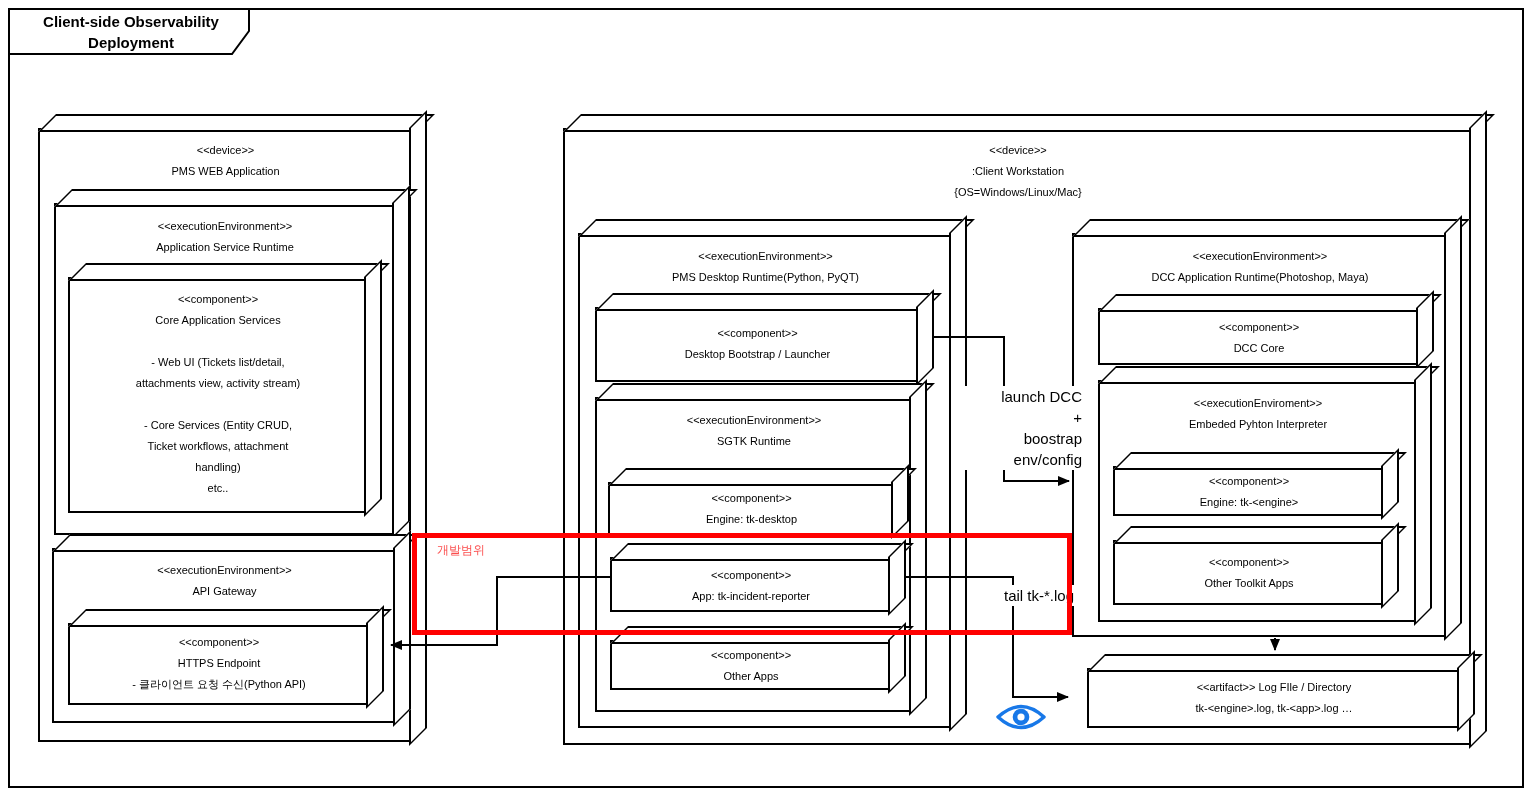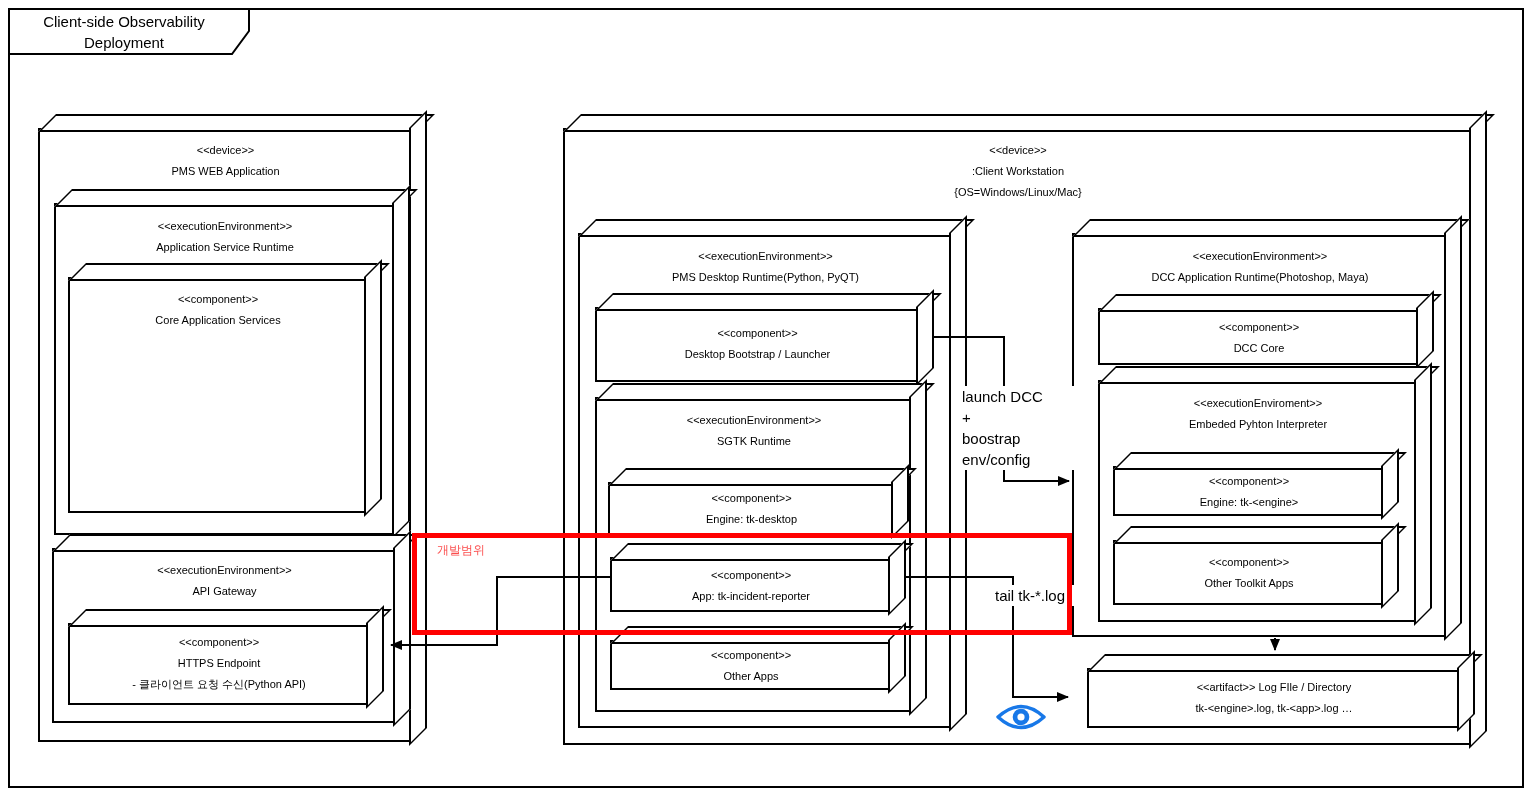--- a/index.html
+++ b/index.html
@@ -12,21 +12,21 @@
   .n3::before{content:"";position:absolute;left:-2px;top:calc(-2px - var(--d));width:calc(100% + 4px);
               height:var(--d);background:#fff;border:2px solid #000;
               transform:skewX(-45deg);transform-origin:0 100%;}
   .n3::after{content:"";position:absolute;top:-2px;right:calc(-2px - var(--d));width:var(--d);
              height:calc(100% + 4px);background:#fff;border:2px solid #000;
              transform:skewY(-45deg);transform-origin:0 0;}
   .ntitle,.nbody{position:absolute;left:0;right:0;text-align:center;white-space:pre-line;
                  font-size:11px;line-height:21px;}
   .svglayer{position:absolute;left:0;top:0;pointer-events:none;}
   .edge{fill:none;stroke:#000;stroke-width:2;}
-  .elabel{position:absolute;background:#fff;text-align:left;white-space:pre-line;
+  .elabel{position:absolute;background:#fff;text-align:right;white-space:pre-line;
           font-size:15px;line-height:21px;}
   .tab-title{position:absolute;text-align:center;white-space:pre-line;font-size:15px;line-height:21px;}
   .scope-box{position:absolute;border:5px solid #ff0000;background:transparent;}
   .scope-label{position:absolute;color:#fb4d4d;font-size:12px;line-height:20px;background:#fff;padding:0 2px;}
 </style>
 </head>
 <body>
 
 <div id="canvas">
 
@@ -38,20 +38,27 @@
   </div>
 
   <div class="n3" style="left:54px;top:203px;width:342px;height:332px;">
     <div class="ntitle" style="top:11px">&lt;&lt;executionEnvironment&gt;&gt;
 Application Service Runtime</div>
   </div>
 
   <div class="n3" style="left:68px;top:277px;width:300px;height:236px;">
     <div class="ntitle" style="top:10px">&lt;&lt;component&gt;&gt;
 Core Application Services</div>
+    <div class="nbody" style="top:73px">- Web UI (Tickets list/detail,
+attachments view, activity stream)
+
+- Core Services (Entity CRUD,
+Ticket workflows, attachment
+handling)
+etc..</div>
   </div>
 
   <div class="n3" style="left:52px;top:548px;width:345px;height:175px;">
     <div class="ntitle" style="top:10px">&lt;&lt;executionEnvironment&gt;&gt;
 API Gateway</div>
   </div>
 
   <div class="n3" style="left:68px;top:623px;width:302px;height:82px;">
     <div class="ntitle" style="top:7px">&lt;&lt;component&gt;&gt;
 HTTPS Endpoint
@@ -141,21 +148,21 @@
 
     <polyline class="edge" points="1275,638 1275,650" marker-end="url(#arrow)"></polyline>
 
     <g transform="translate(996,701)">
       <path d="M2,16 Q25,-5 48,16 Q25,37 2,16 Z" fill="#fff" stroke="#1878e8" stroke-width="3.4" stroke-linejoin="round"></path>
       <circle cx="25" cy="16" r="8.3" fill="#1878e8"></circle>
       <circle cx="25" cy="16" r="3.6" fill="#fff"></circle>
     </g>
   </svg>
 
-  <div class="tab-title" style="left:11px;top:11px;width:226px;">Client-side Observability
+  <div class="tab-title" style="left:18px;top:11px;width:226px;font-weight:bold;">Client-side Observability
 Deployment</div>
 
   <div class="elabel" style="left:962px;top:386px;width:120px;">launch DCC
 +
 boostrap
 env/config</div>
   <div class="elabel" style="left:968px;top:585px;width:106px;padding-left:27px;">tail tk-*.log</div>
 
   <div class="scope-box" style="left:412px;top:533px;width:660px;height:102px;"></div>
   <div class="scope-label" style="left:435px;top:540px;">개발범위</div>

